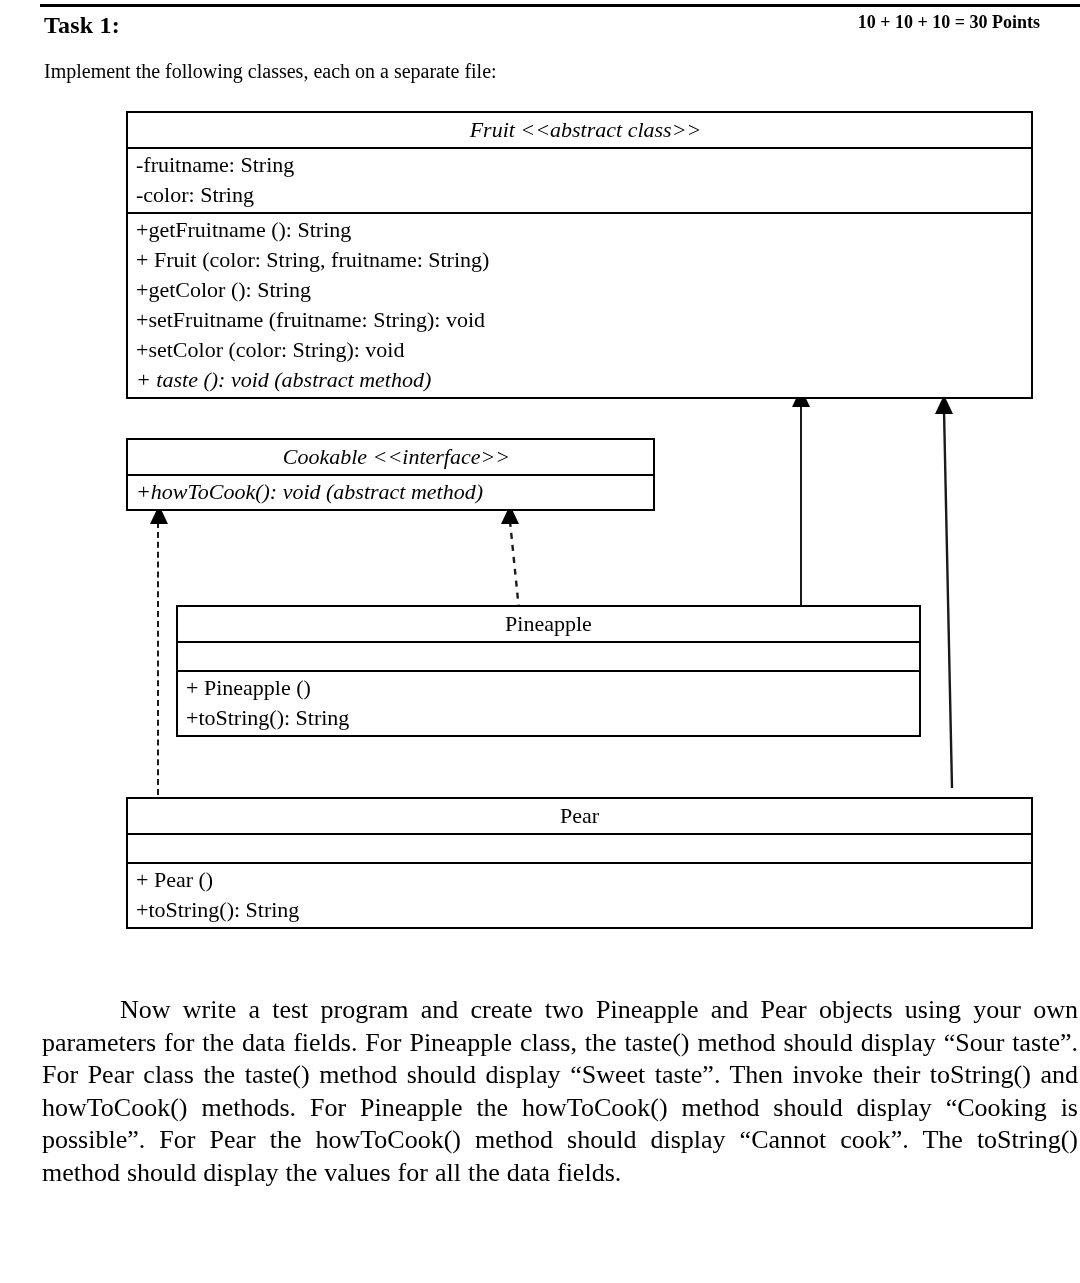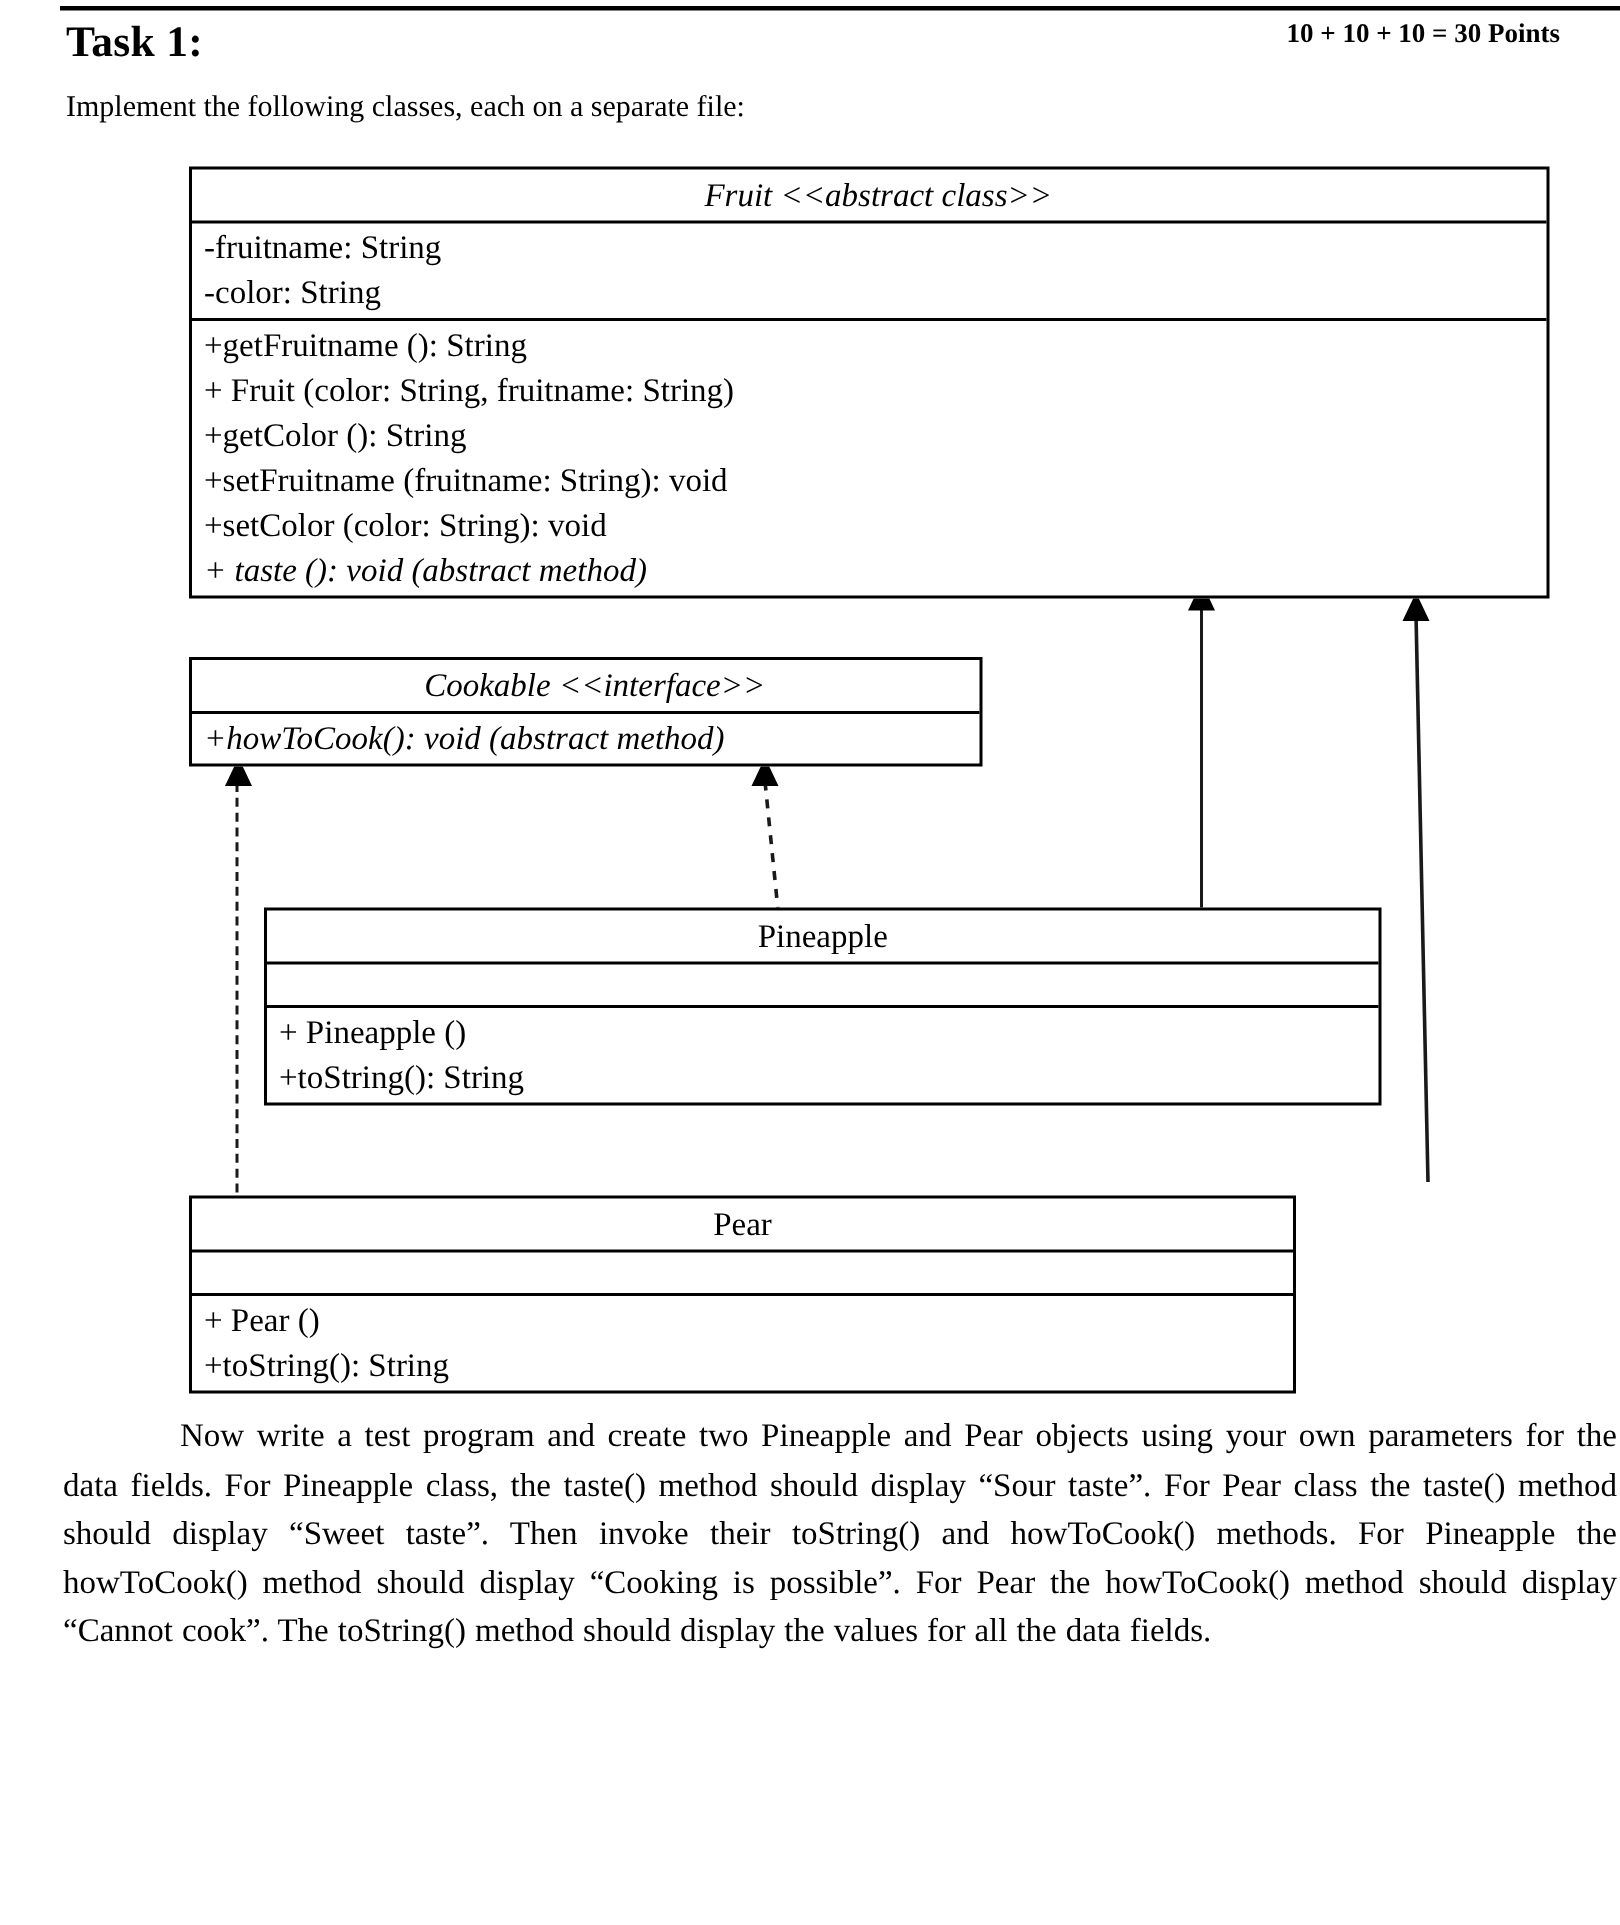--- a/index.html
+++ b/index.html
@@ -29,21 +29,21 @@
     left: 40px;
     top: 4px;
     width: 1040px;
     height: 3px;
     background: #000;
   }
   .task-title {
     position: absolute;
     left: 44px;
     top: 12px;
-    font-size: 29px;
+    font-size: 24px;
     font-weight: bold;
     letter-spacing: 0.2px;
     white-space: nowrap;
   }
   .points {
     position: absolute;
     right: 40px;
     top: 12px;
     font-size: 18px;
     font-weight: bold;
@@ -117,23 +117,23 @@
   .slant-svg {
     position: absolute;
     z-index: 1;
     overflow: visible;
   }
 
   
   .para {
     position: absolute;
     left: 42px;
-    top: 941px;
+    top: 994px;
     width: 1036px;
-    font-size: 22px;
+    font-size: 26px;
     line-height: 32.5px;
     text-align: justify;
     text-indent: 78px;
     word-spacing: 0.5px;
   }
 </style>
 </head>
 <body>
 
 <div class="page">
@@ -184,21 +184,21 @@
 
   <div class="umlbox" style="left:176px; top:605px; width:745px;">
     <div class="row center title">Pineapple</div>
     <div class="row sep empty"></div>
     <div class="row sep">
       <div class="mline">+ Pineapple ()</div>
       <div class="mline">+toString(): String</div>
     </div>
   </div>
 
-  <div class="umlbox" style="left:126px; top:797px; width:738px;">
+  <div class="umlbox" style="left:126px; top:797px; width:907px;">
     <div class="row center title">Pear</div>
     <div class="row sep empty"></div>
     <div class="row sep">
       <div class="mline">+ Pear ()</div>
       <div class="mline">+toString(): String</div>
     </div>
   </div>
 
   <div class="para">Now write a test program and create two Pineapple and Pear objects using your own parameters for the data fields. For Pineapple class, the taste() method should display “Sour taste”. For Pear class the taste() method should display “Sweet taste”. Then invoke their toString() and howToCook() methods. For Pineapple the howToCook() method should display “Cooking is possible”. For Pear the howToCook()  method should display “Cannot cook”. The toString() method should display the values for all the data fields.</div>
 

